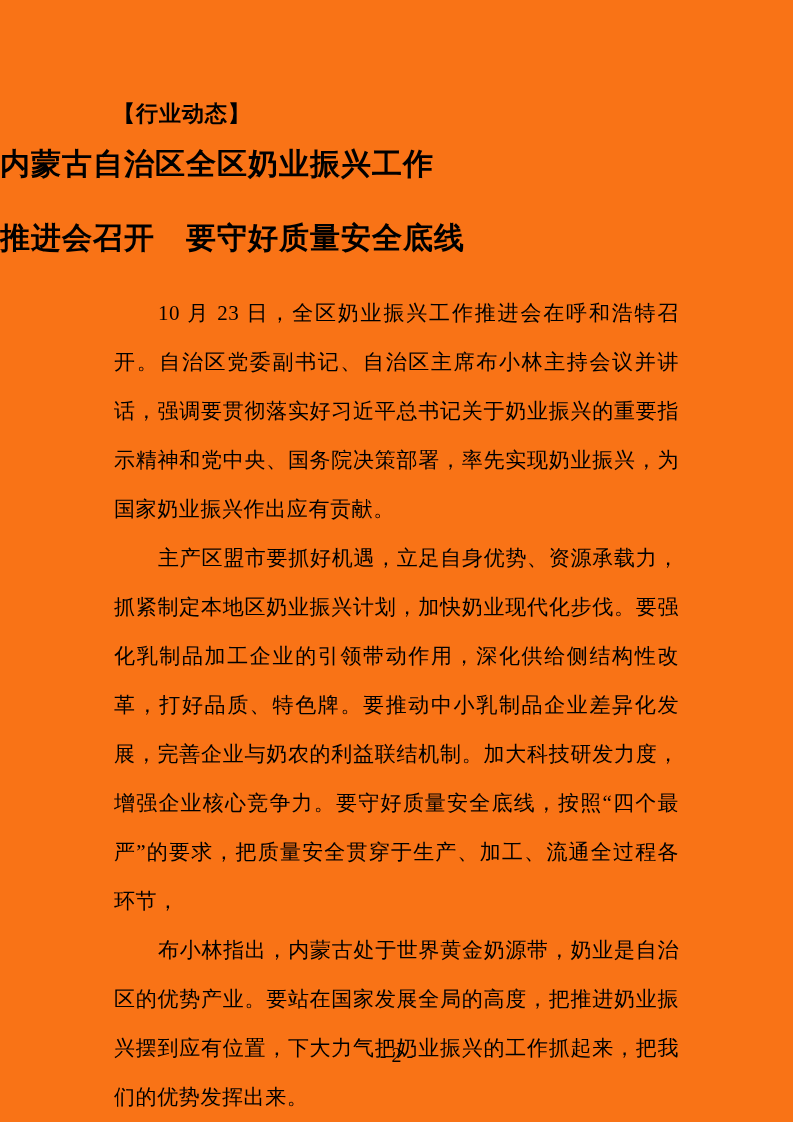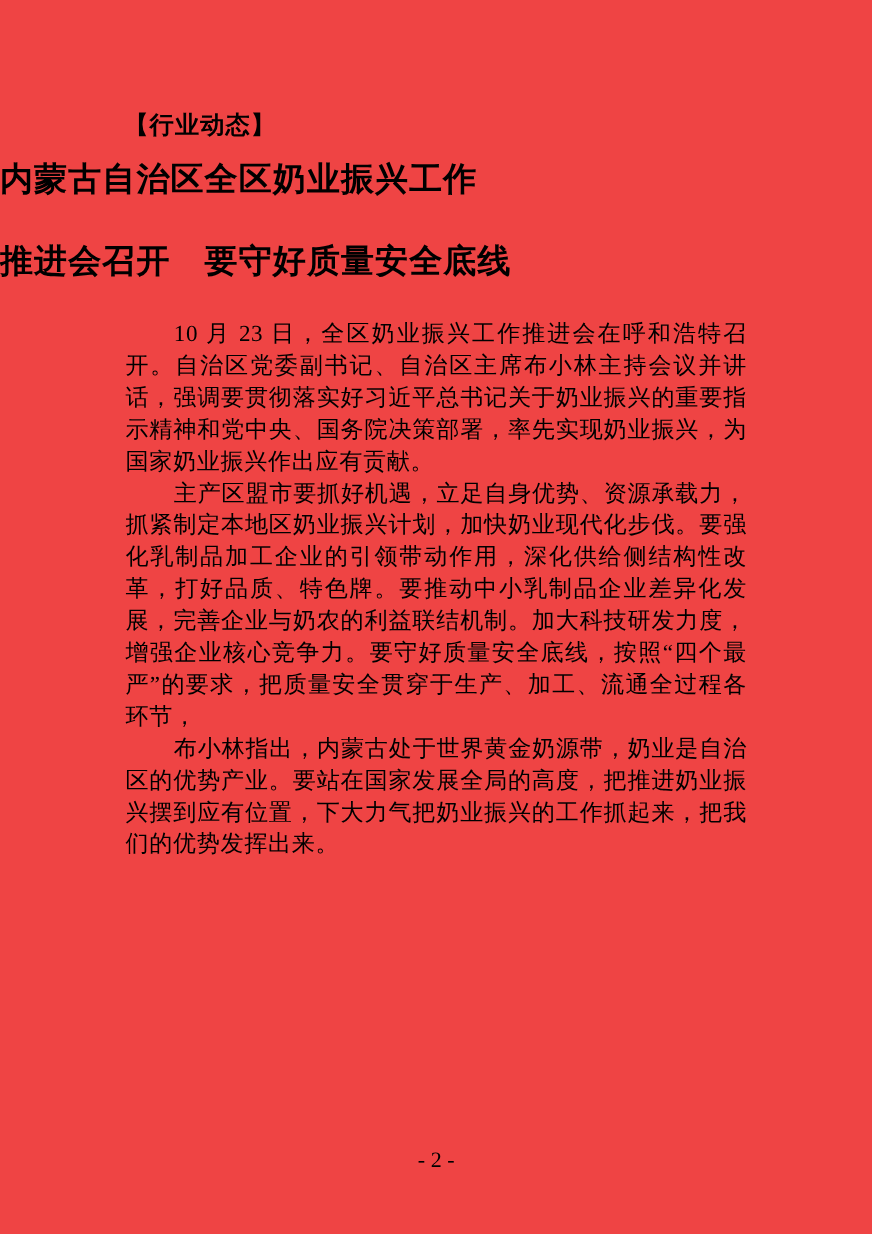--- a/index.html
+++ b/index.html
@@ -8,21 +8,21 @@
   }
   body {
     width: 793px;
     height: 1122px;
     background: #ffffff;
   }
   .doc-page {
     position: relative;
     width: 793px;
     height: 1122px;
-    background: #ef4444;
+    background: #f97316;
     color: #000000;
     overflow: hidden;
   }
   .section-header {
     position: absolute;
     left: 113px;
     top: 99px;
     font-family: "Liberation Sans", "DejaVu Sans", sans-serif;
     font-weight: 700;
     font-size: 22px;
@@ -46,21 +46,21 @@
   }
   .doc-title.line1 { top: 146px; }
   .doc-title.line2 { top: 220px; }
   .body-text {
     position: absolute;
     left: 114px;
     top: 289px;
     width: 565px;
     font-family: "Liberation Serif", "DejaVu Serif", serif;
     font-size: 21px;
-    line-height: 29px;
+    line-height: 49px;
     text-align: justify;
     color: #000000;
   }
   .body-text p {
     margin: 0;
     padding: 0;
     text-indent: 44px;
     letter-spacing: 0.6px;
   }
   .page-footer {

